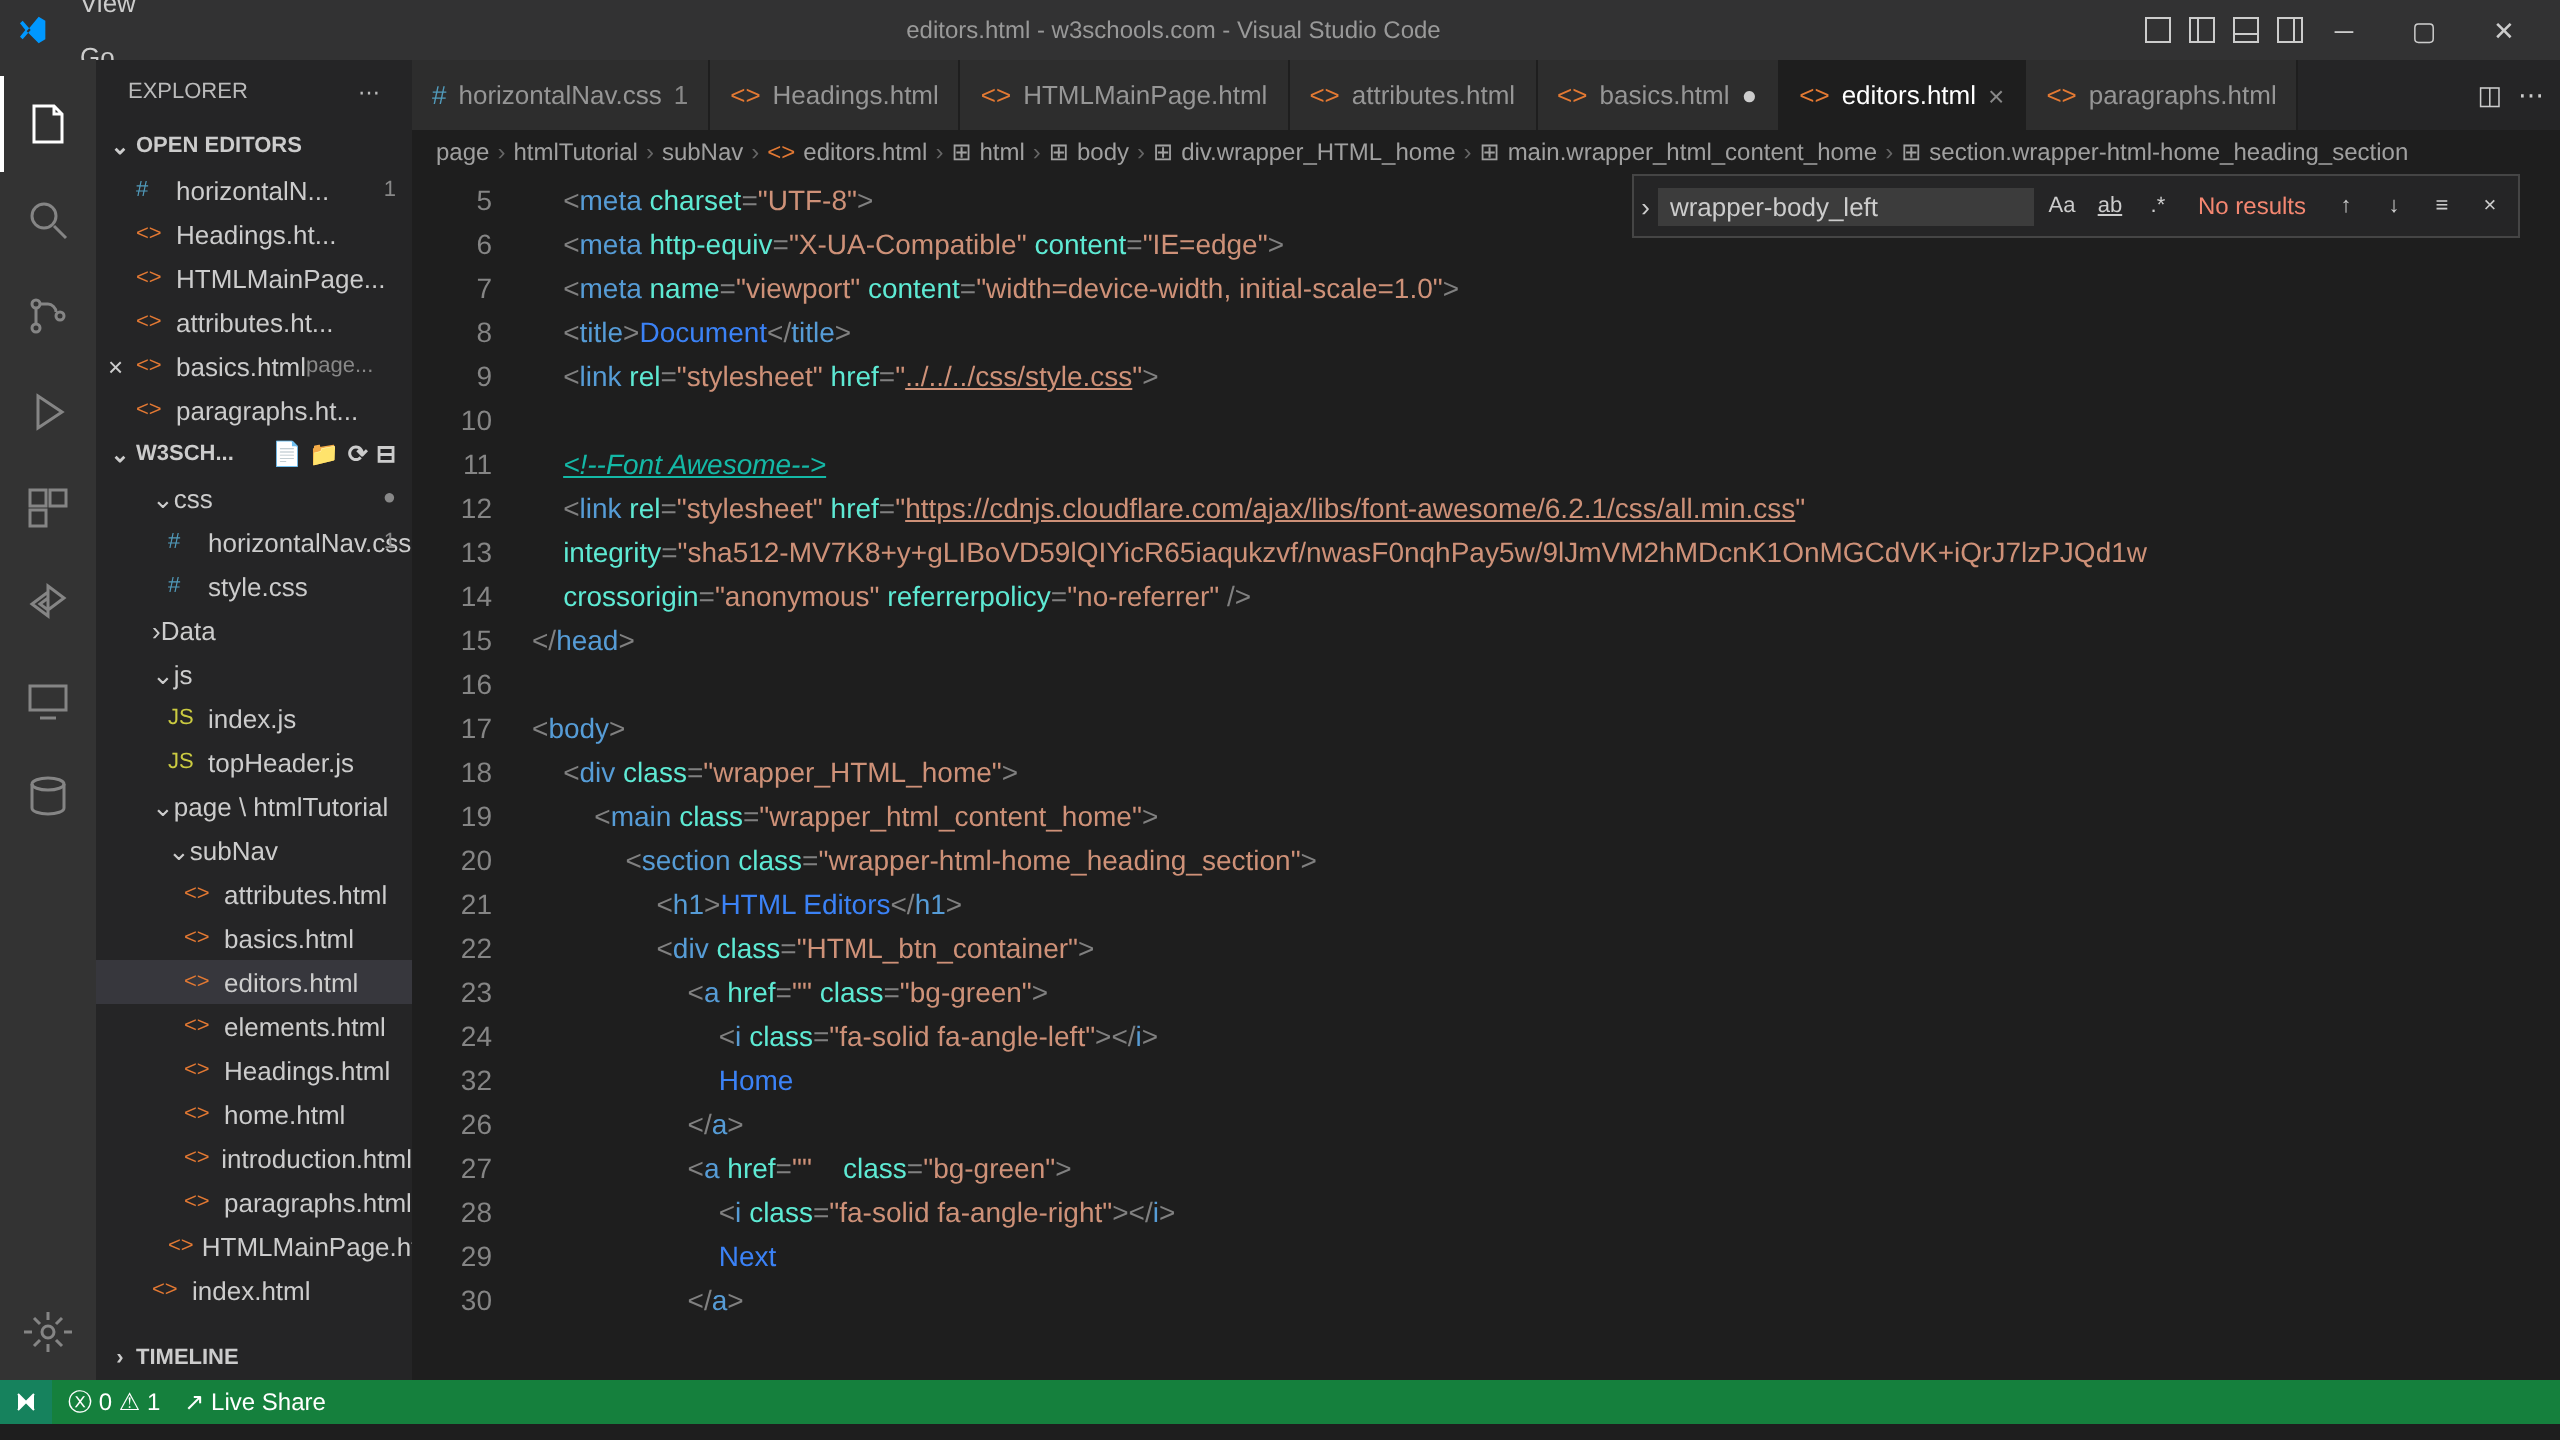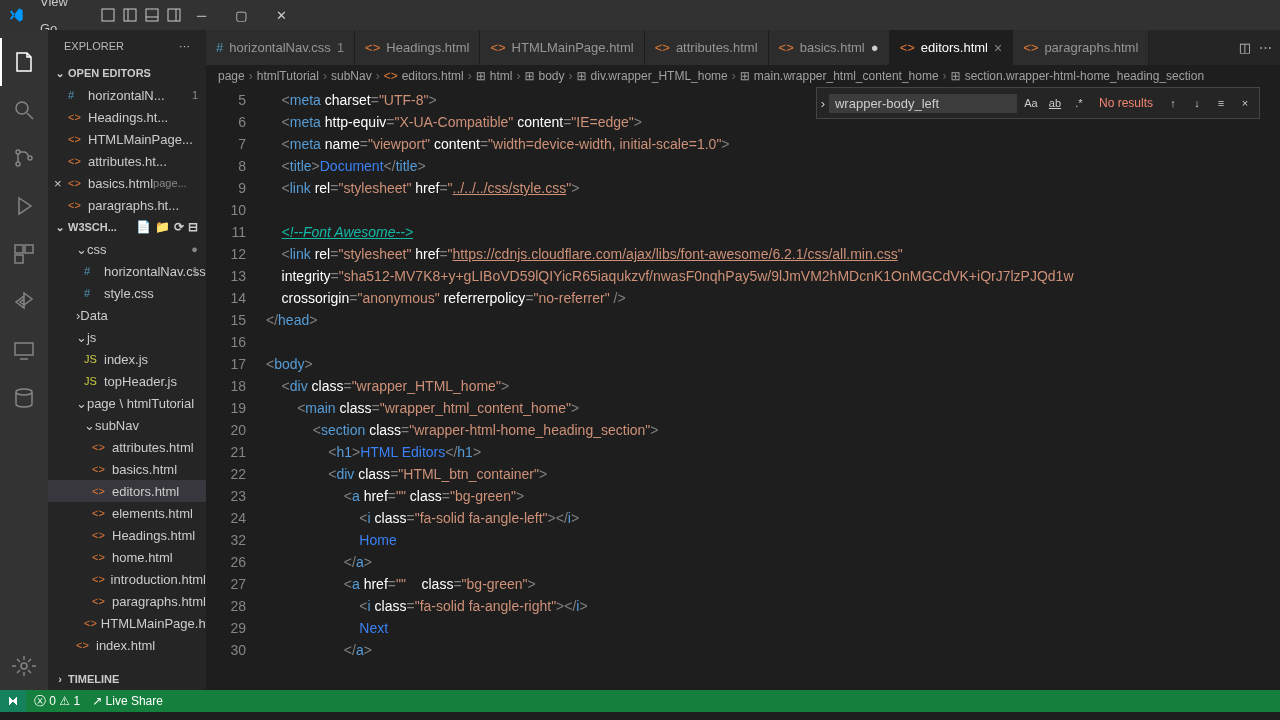--- a/index.html
+++ b/index.html
@@ -53,21 +53,21 @@
 .gutter { width: 60px; background: #1e1e1e; color: #858585; text-align: right; padding-right: 20px; font-family: Consolas, monospace; font-size: 14px; line-height: 22px; padding-top: 2px; }
 .code { flex: 1; font-family: Consolas, monospace; font-size: 14px; line-height: 22px; white-space: pre; padding-top: 2px; }
 .code .line { height: 22px; }
 
 .find-widget { position: absolute; top: 0; right: 20px; background: #252526; border: 1px solid #454545; display: flex; align-items: center; height: 32px; padding: 0 4px; gap: 4px; z-index: 10; }
 .find-widget input { background: #3c3c3c; border: none; color: #ccc; padding: 2px 6px; width: 188px; font-size: 13px; outline: none; }
 .find-widget .opt { width: 20px; height: 20px; display: flex; align-items: center; justify-content: center; color: #ccc; font-size: 11px; }
 .find-widget .results { color: #f48771; font-size: 12px; padding: 0 6px; }
 
 .c-tag { color: #569cd6; }
-.c-attr { color: #ffffff; }
+.c-attr { color: #5eead4; }
 .c-str { color: #ce9178; }
 .c-punc { color: #808080; }
 .c-text { color: #3b82f6; }
 .c-comment { color: #14b8a6; font-style: italic; text-decoration: underline; }
 .c-link { color: #ce9178; text-decoration: underline; }
 
 .statusbar { height: 22px; background: #15803d; display: flex; align-items: center; color: #fff; font-size: 12px; padding: 0 8px; }
 .statusbar .left { display: flex; gap: 12px; align-items: center; }
 .statusbar .right { margin-left: auto; display: flex; gap: 16px; align-items: center; }
 .status-accent { background: #16825d; height: 22px; display: flex; align-items: center; padding: 0 6px; margin-left: -8px; margin-right: 8px; }
@@ -84,20 +84,21 @@
   <div class="menubar">
     <div class="menu-item">File</div>
     <div class="menu-item">Edit</div>
     <div class="menu-item">Selection</div>
     <div class="menu-item">View</div>
     <div class="menu-item">Go</div>
     <div class="menu-item">Run</div>
     <div class="menu-item">Terminal</div>
     <div class="menu-item">Help</div>
   </div>
+  <div class="titlebar-center">editors.html - w3schools.com - Visual Studio Code</div>
   <div class="titlebar-right">
     <svg width="14" height="14">
         <rect x="1" y="1" width="12" height="12" fill="none" stroke="#ccc"></rect>
       </svg>
     <svg width="14" height="14">
         <rect x="1" y="1" width="12" height="12" fill="none" stroke="#ccc"></rect>
         <line x1="5" y1="1" x2="5" y2="13" stroke="#ccc"></line>
       </svg>
     <svg width="14" height="14">
         <rect x="1" y="1" width="12" height="12" fill="none" stroke="#ccc"></rect>

